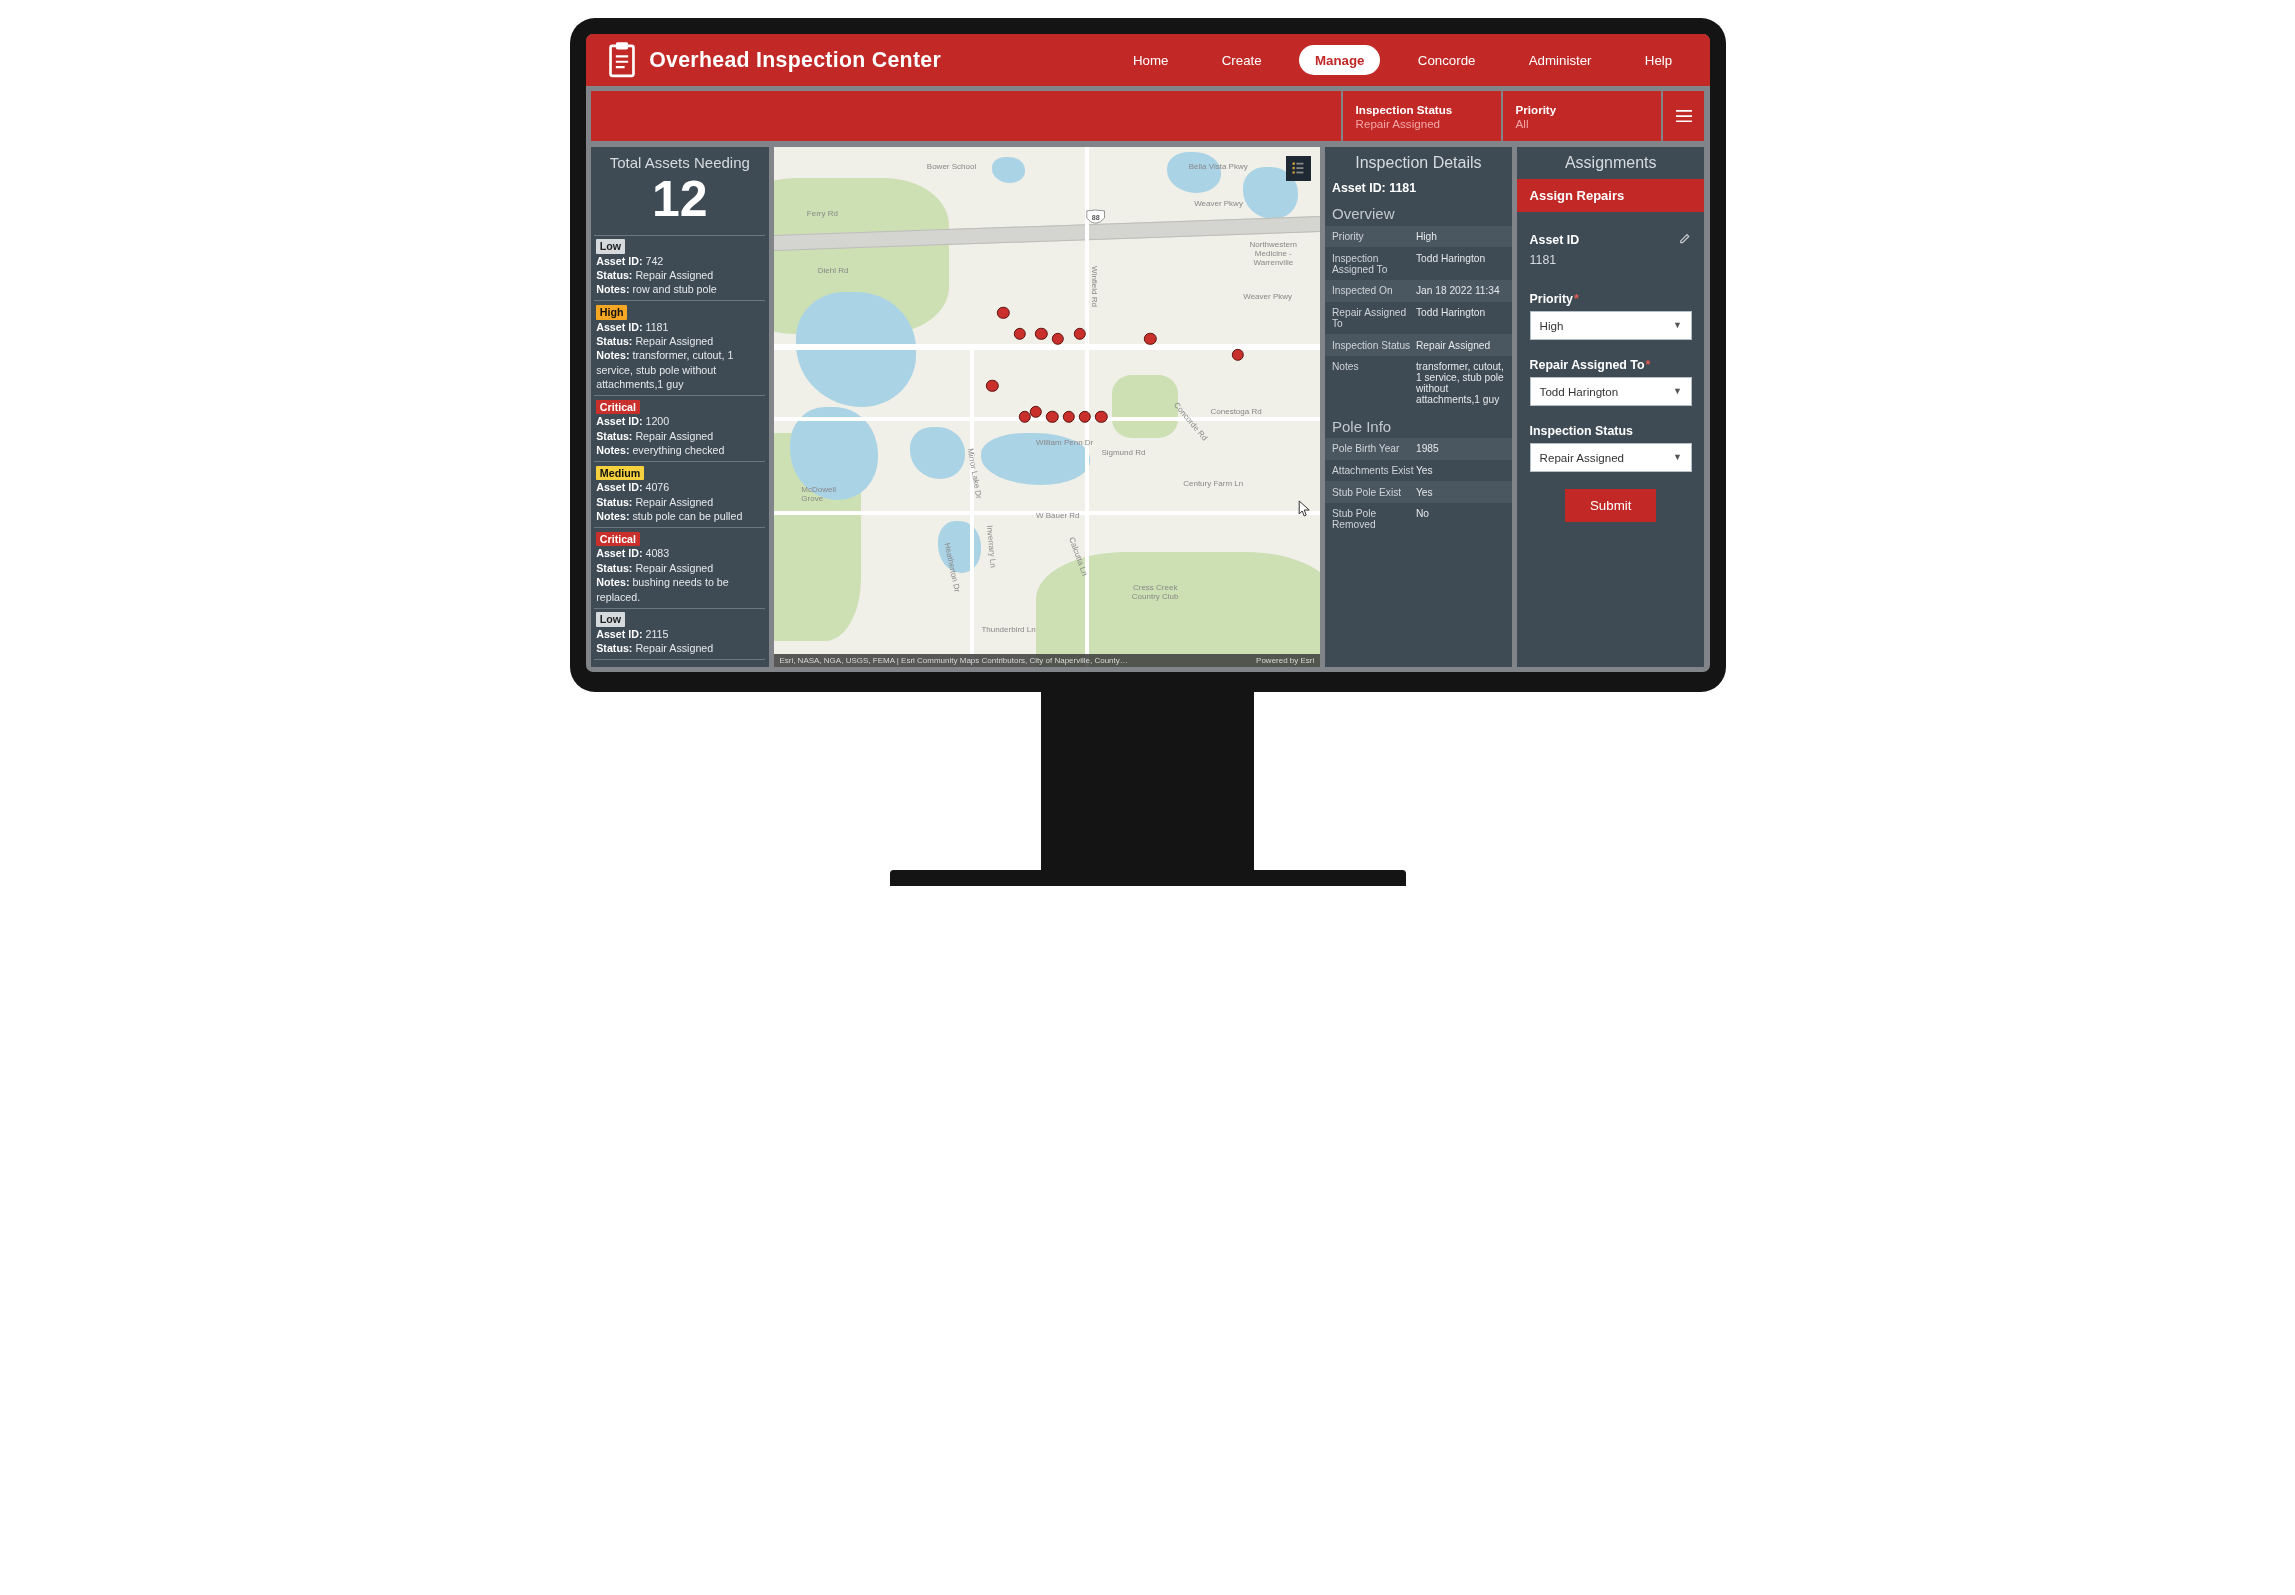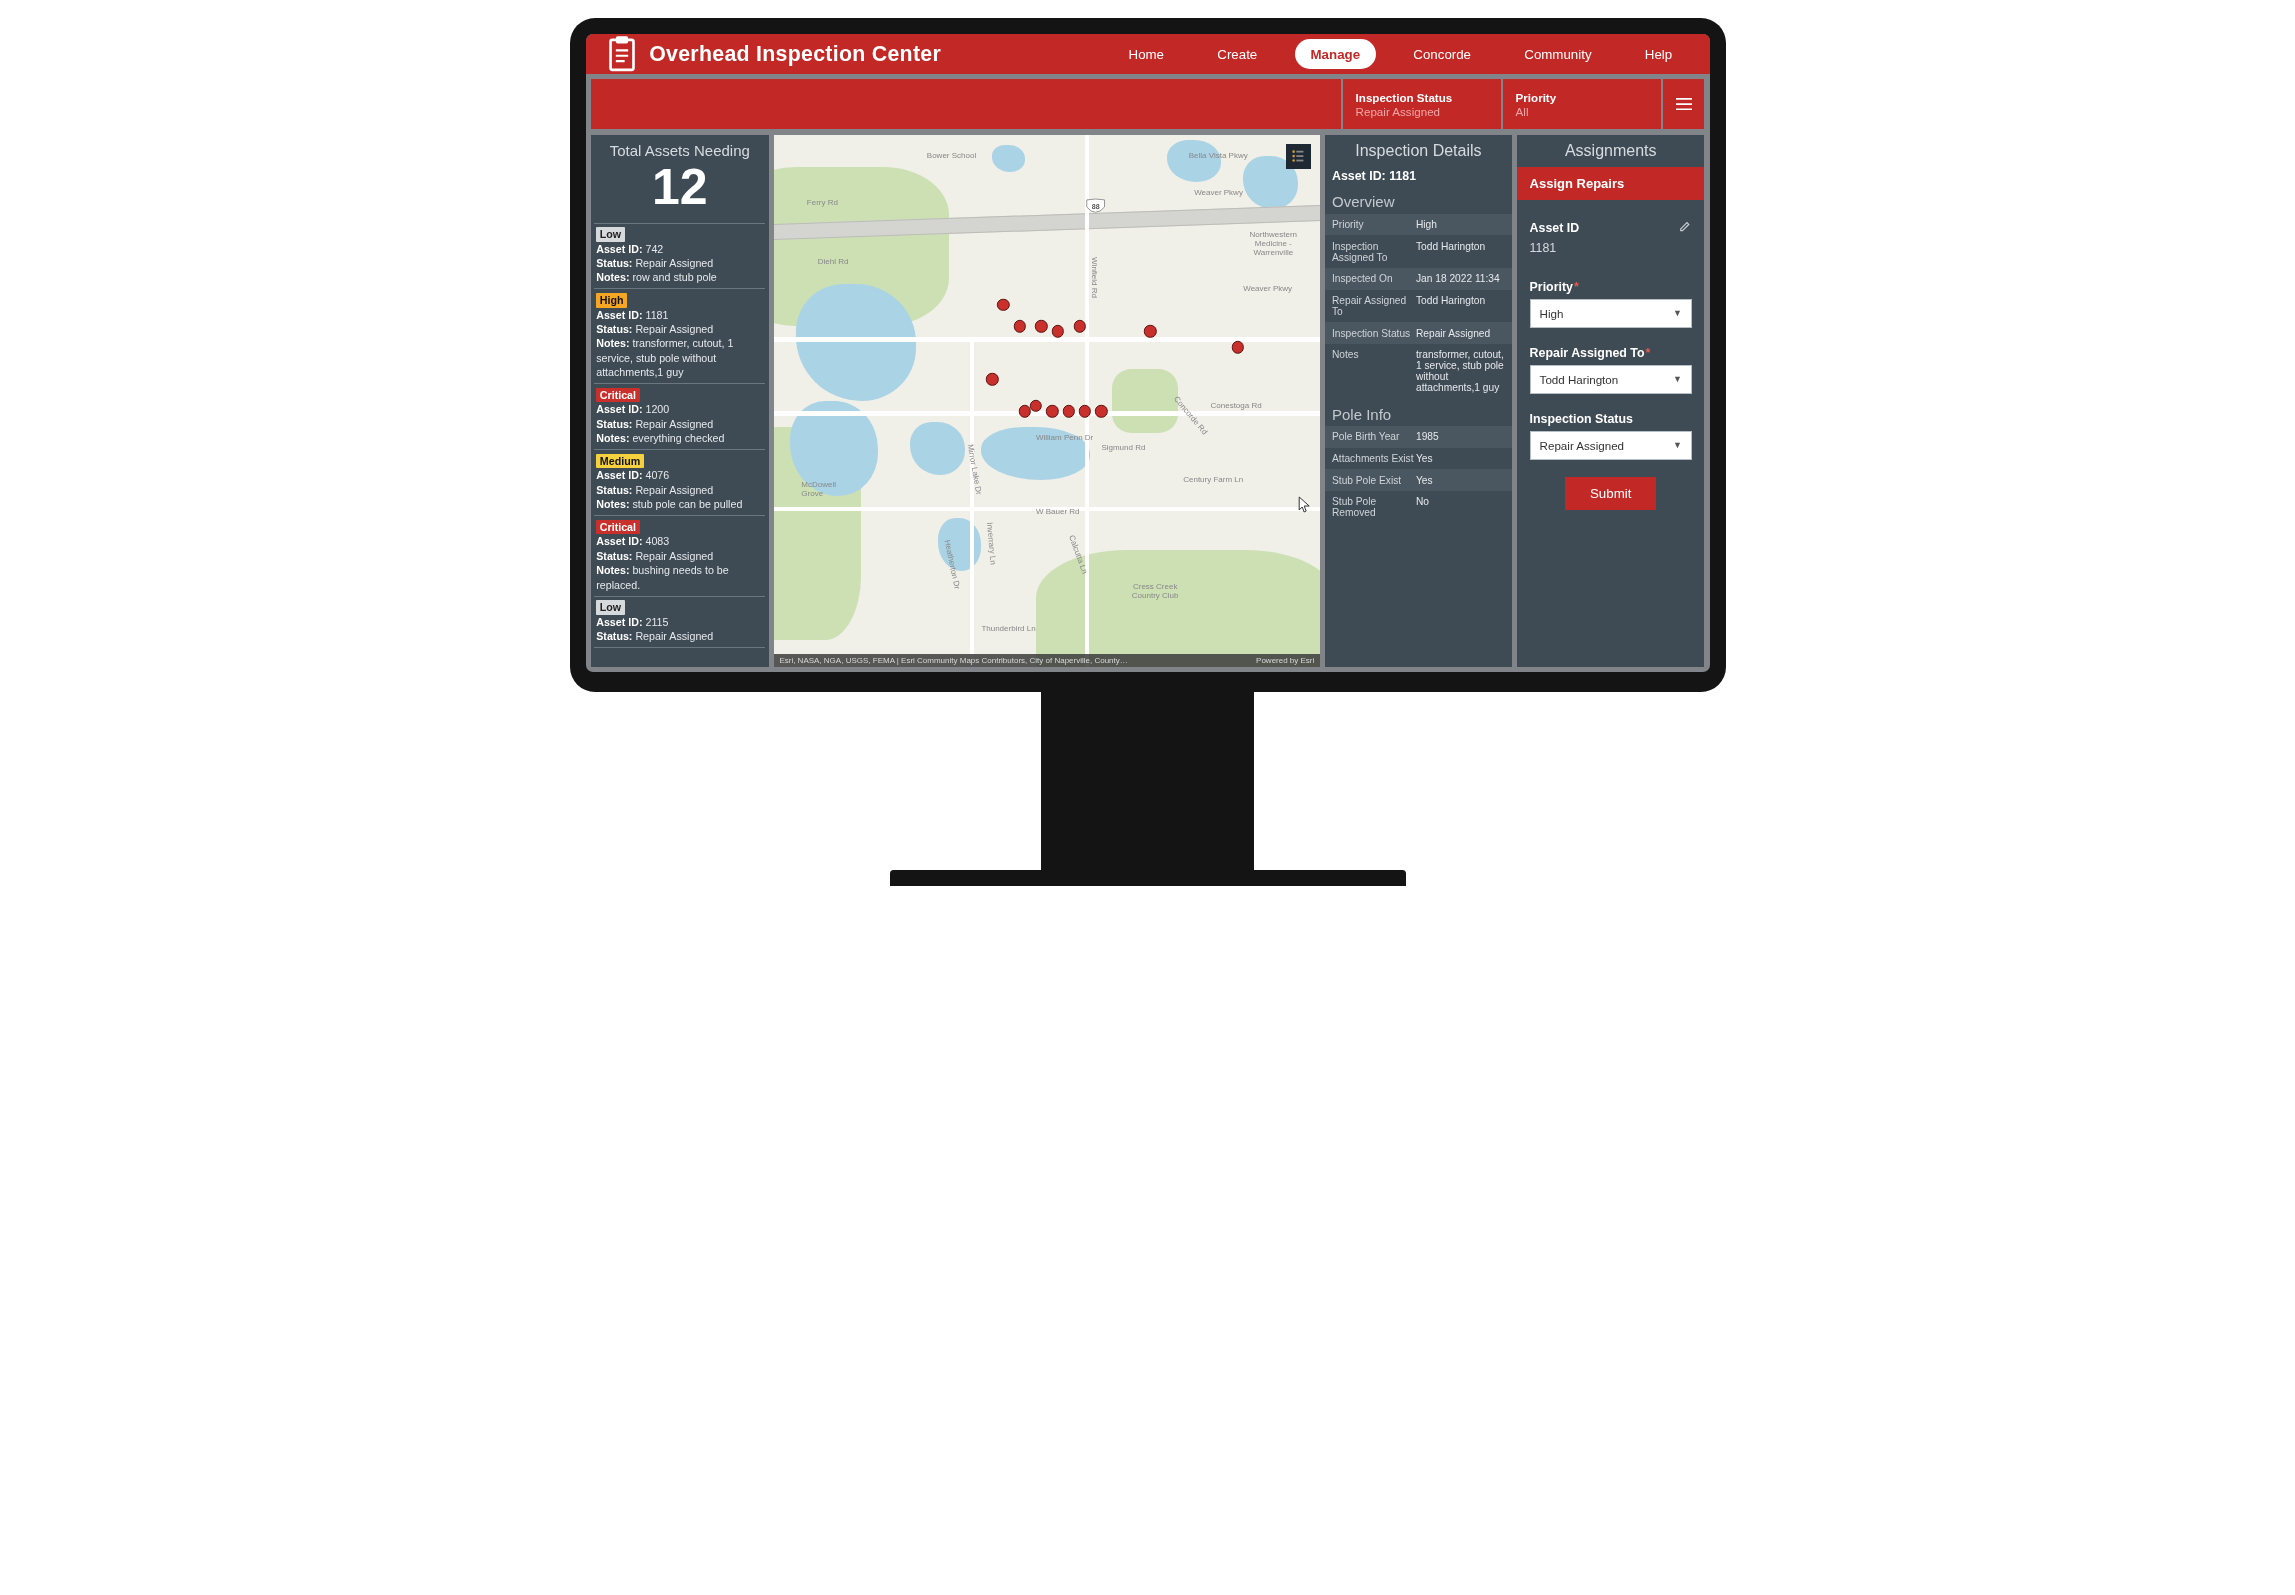--- a/index.html
+++ b/index.html
@@ -5,21 +5,21 @@
   * { box-sizing: border-box; margin: 0; padding: 0; font-family: -apple-system, BlinkMacSystemFont, "Segoe UI", Arial, sans-serif; }
   body { background: #fff; display: flex; justify-content: center; align-items: flex-start; padding: 18px; }
   
   .monitor-frame { width: 1156px; background: #141414; border-radius: 25px; padding: 16px 16px 19.6px 16px; position: relative; }
   .monitor-stand-neck { width: 213px; height: 178px; background: #141414; margin: 0 auto; }
   .monitor-stand-base { width: 516px; height: 16px; background: #141414; border-radius: 3.6px 3.6px 0 0; margin: 0 auto; }
   
   .screen { width: 100%; height: 638px; background: #818589; border-radius: 7.1px; overflow: hidden; display: flex; flex-direction: column; }
   
   
-  .app-header { background: #c12826; height: 40px; display: flex; align-items: center; padding: 0 21.3px; color: #fff; }
+  .app-header { background: #c12826; height: 52px; display: flex; align-items: center; padding: 0 21.3px; color: #fff; }
   .logo-wrap { display: flex; align-items: center; gap: 12.4px; }
   .logo-icon { width: 30px; height: 36px; }
   .app-title { font-size: 21.3px; font-weight: 700; letter-spacing: 0.3px; }
   .nav-group { margin-left: auto; display: flex; gap: 21.3px; align-items: center; }
   .nav-item { font-size: 13.3px; color: #fff; cursor: pointer; padding: 7.1px 16px; border-radius: 16px; }
   .nav-item.active { background: #fff; color: #c12826; font-weight: 600; }
   
   
   .filter-bar { background: #c12826; height: 50px; display: flex; margin: 5.3px 5.3px 0 5.3px; }
   .filter-spacer { flex: 1; }
@@ -102,21 +102,21 @@
           <line x1="10" y1="22" x2="24" y2="22" stroke="#fff" stroke-width="2.5"></line>
           <line x1="10" y1="28" x2="20" y2="28" stroke="#fff" stroke-width="2.5"></line>
         </svg>
         <div class="app-title">Overhead Inspection Center</div>
       </div>
       <div class="nav-group" id="nav-group">
             <div class="nav-item">Home</div>
             <div class="nav-item">Create</div>
             <div class="nav-item active">Manage</div>
             <div class="nav-item">Concorde</div>
-            <div class="nav-item">Community</div>
+            <div class="nav-item">Administer</div>
             <div class="nav-item">Help</div>
           </div>
     </div>
 
     <div class="filter-bar">
       <div class="filter-spacer"></div>
       <div class="filter-cell">
         <div class="filter-label">Inspection Status</div>
         <div class="filter-value">Repair Assigned</div>
       </div>

